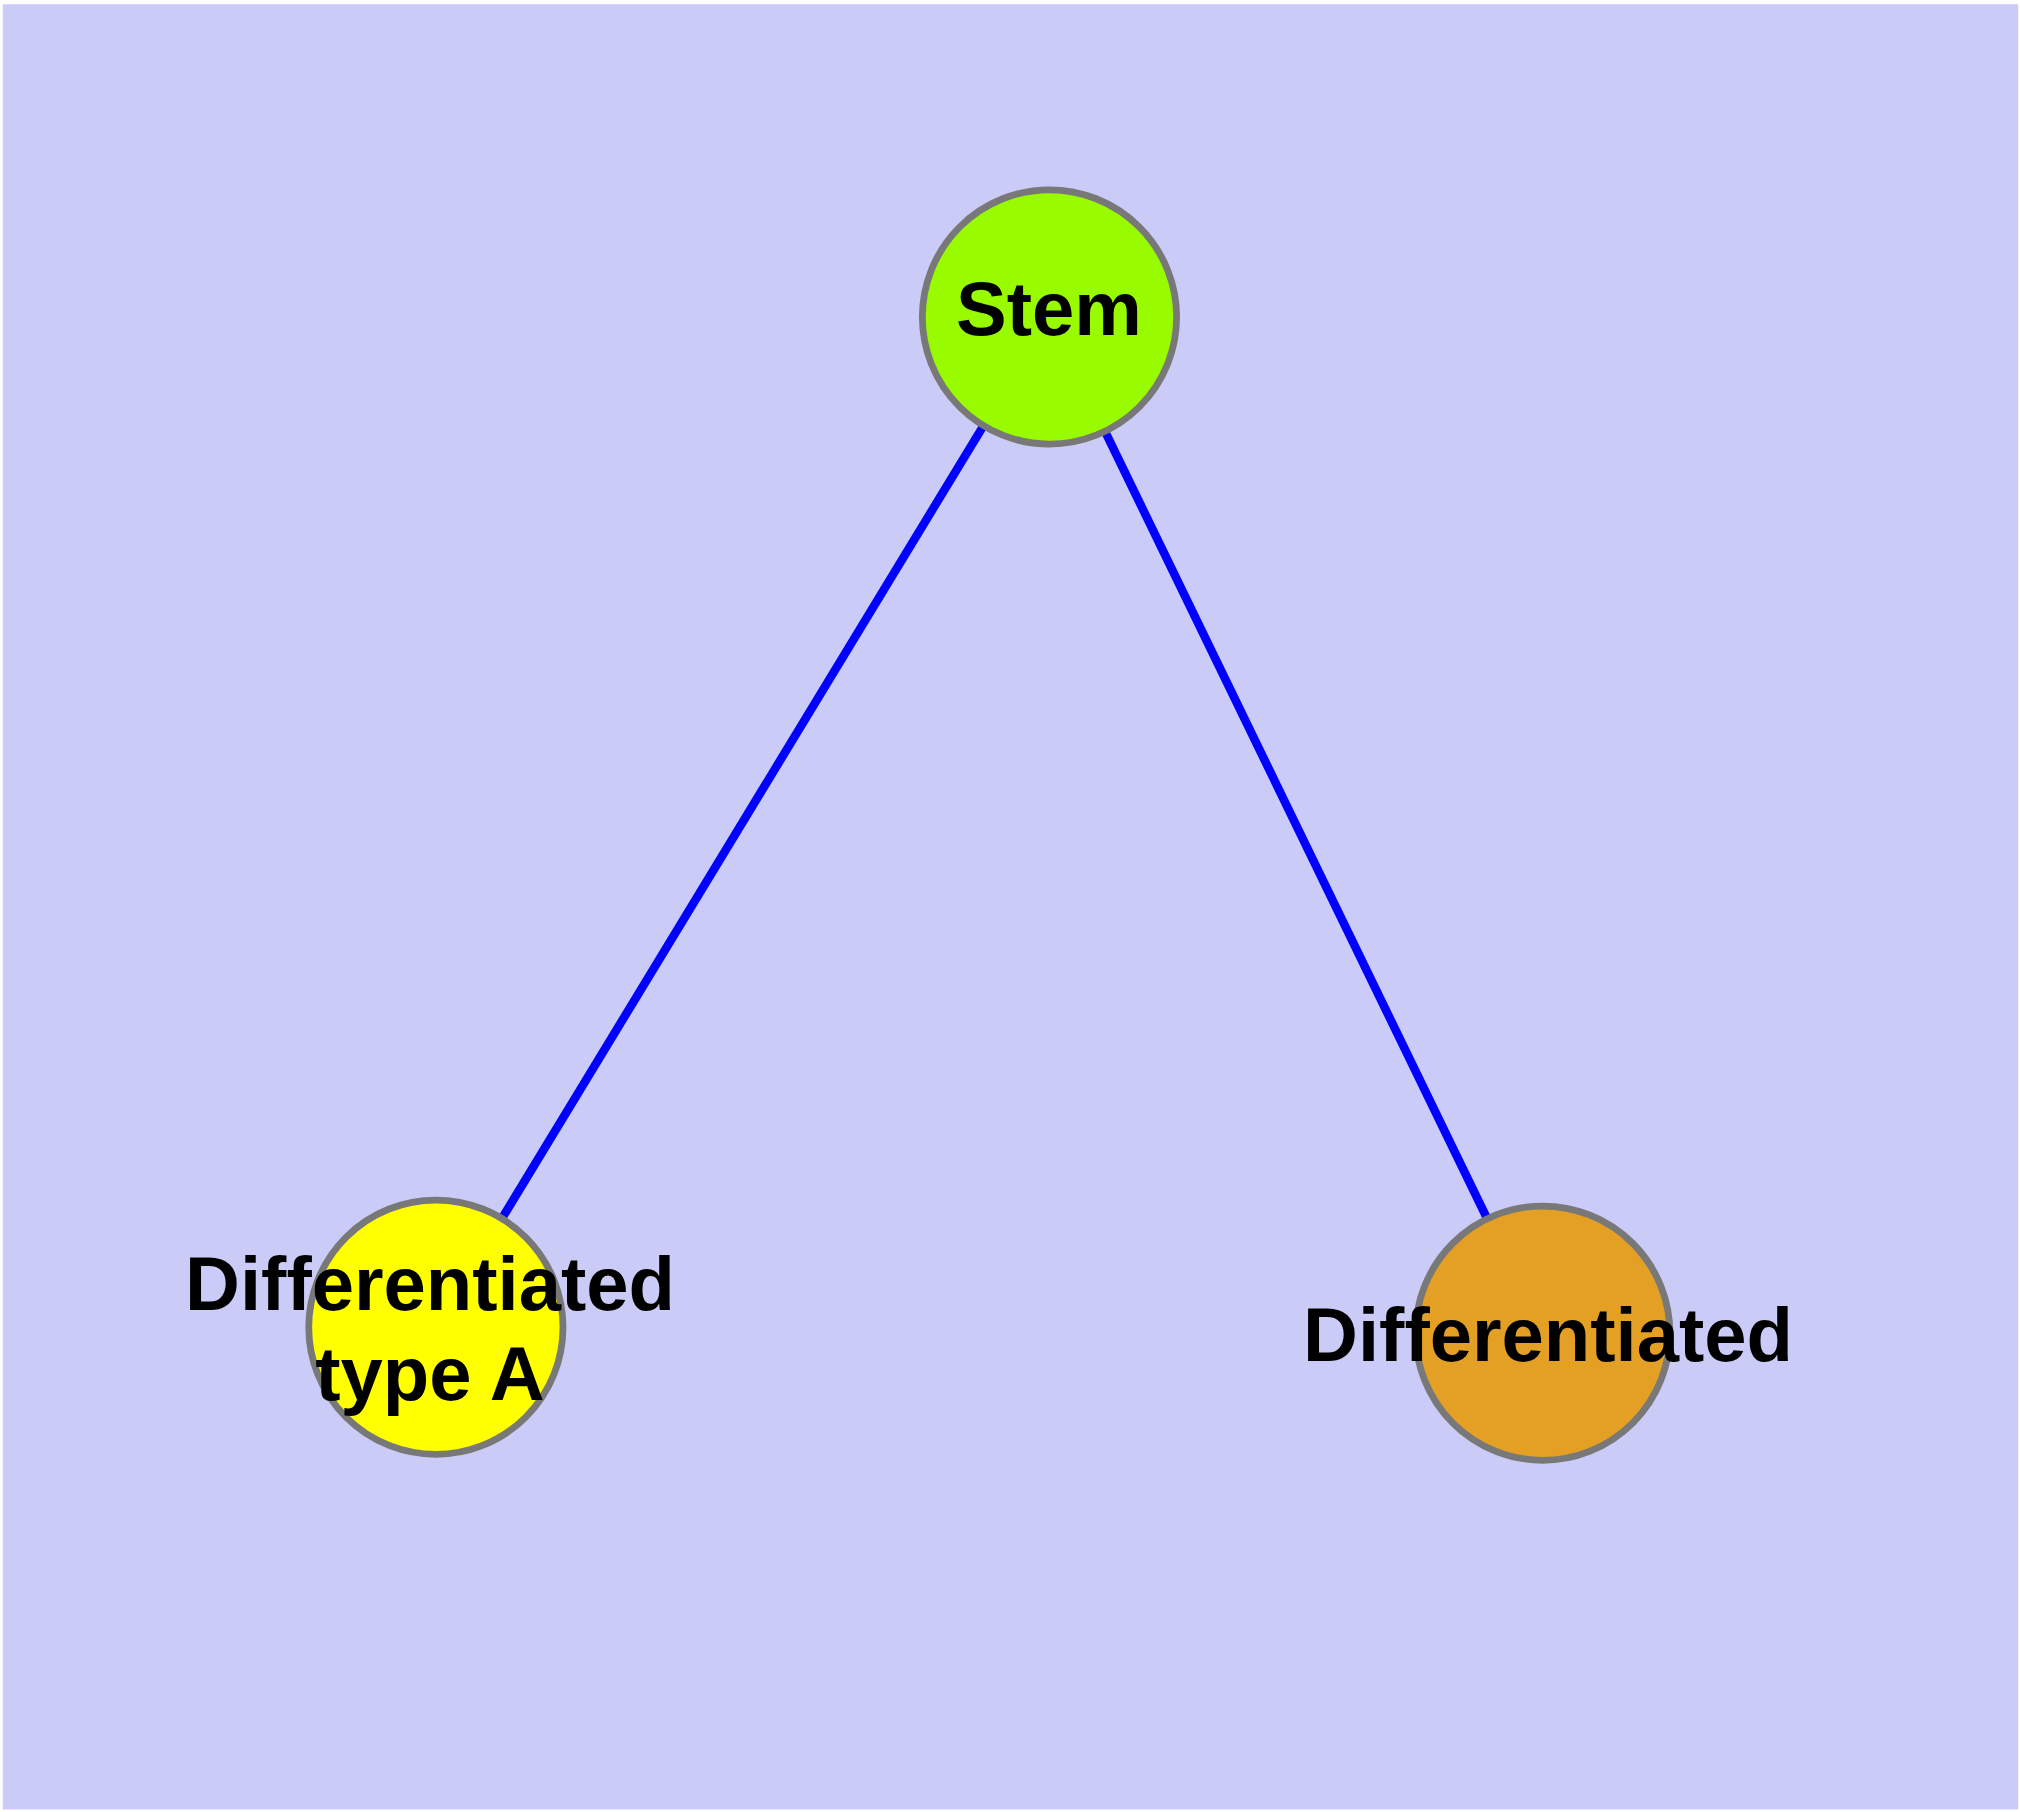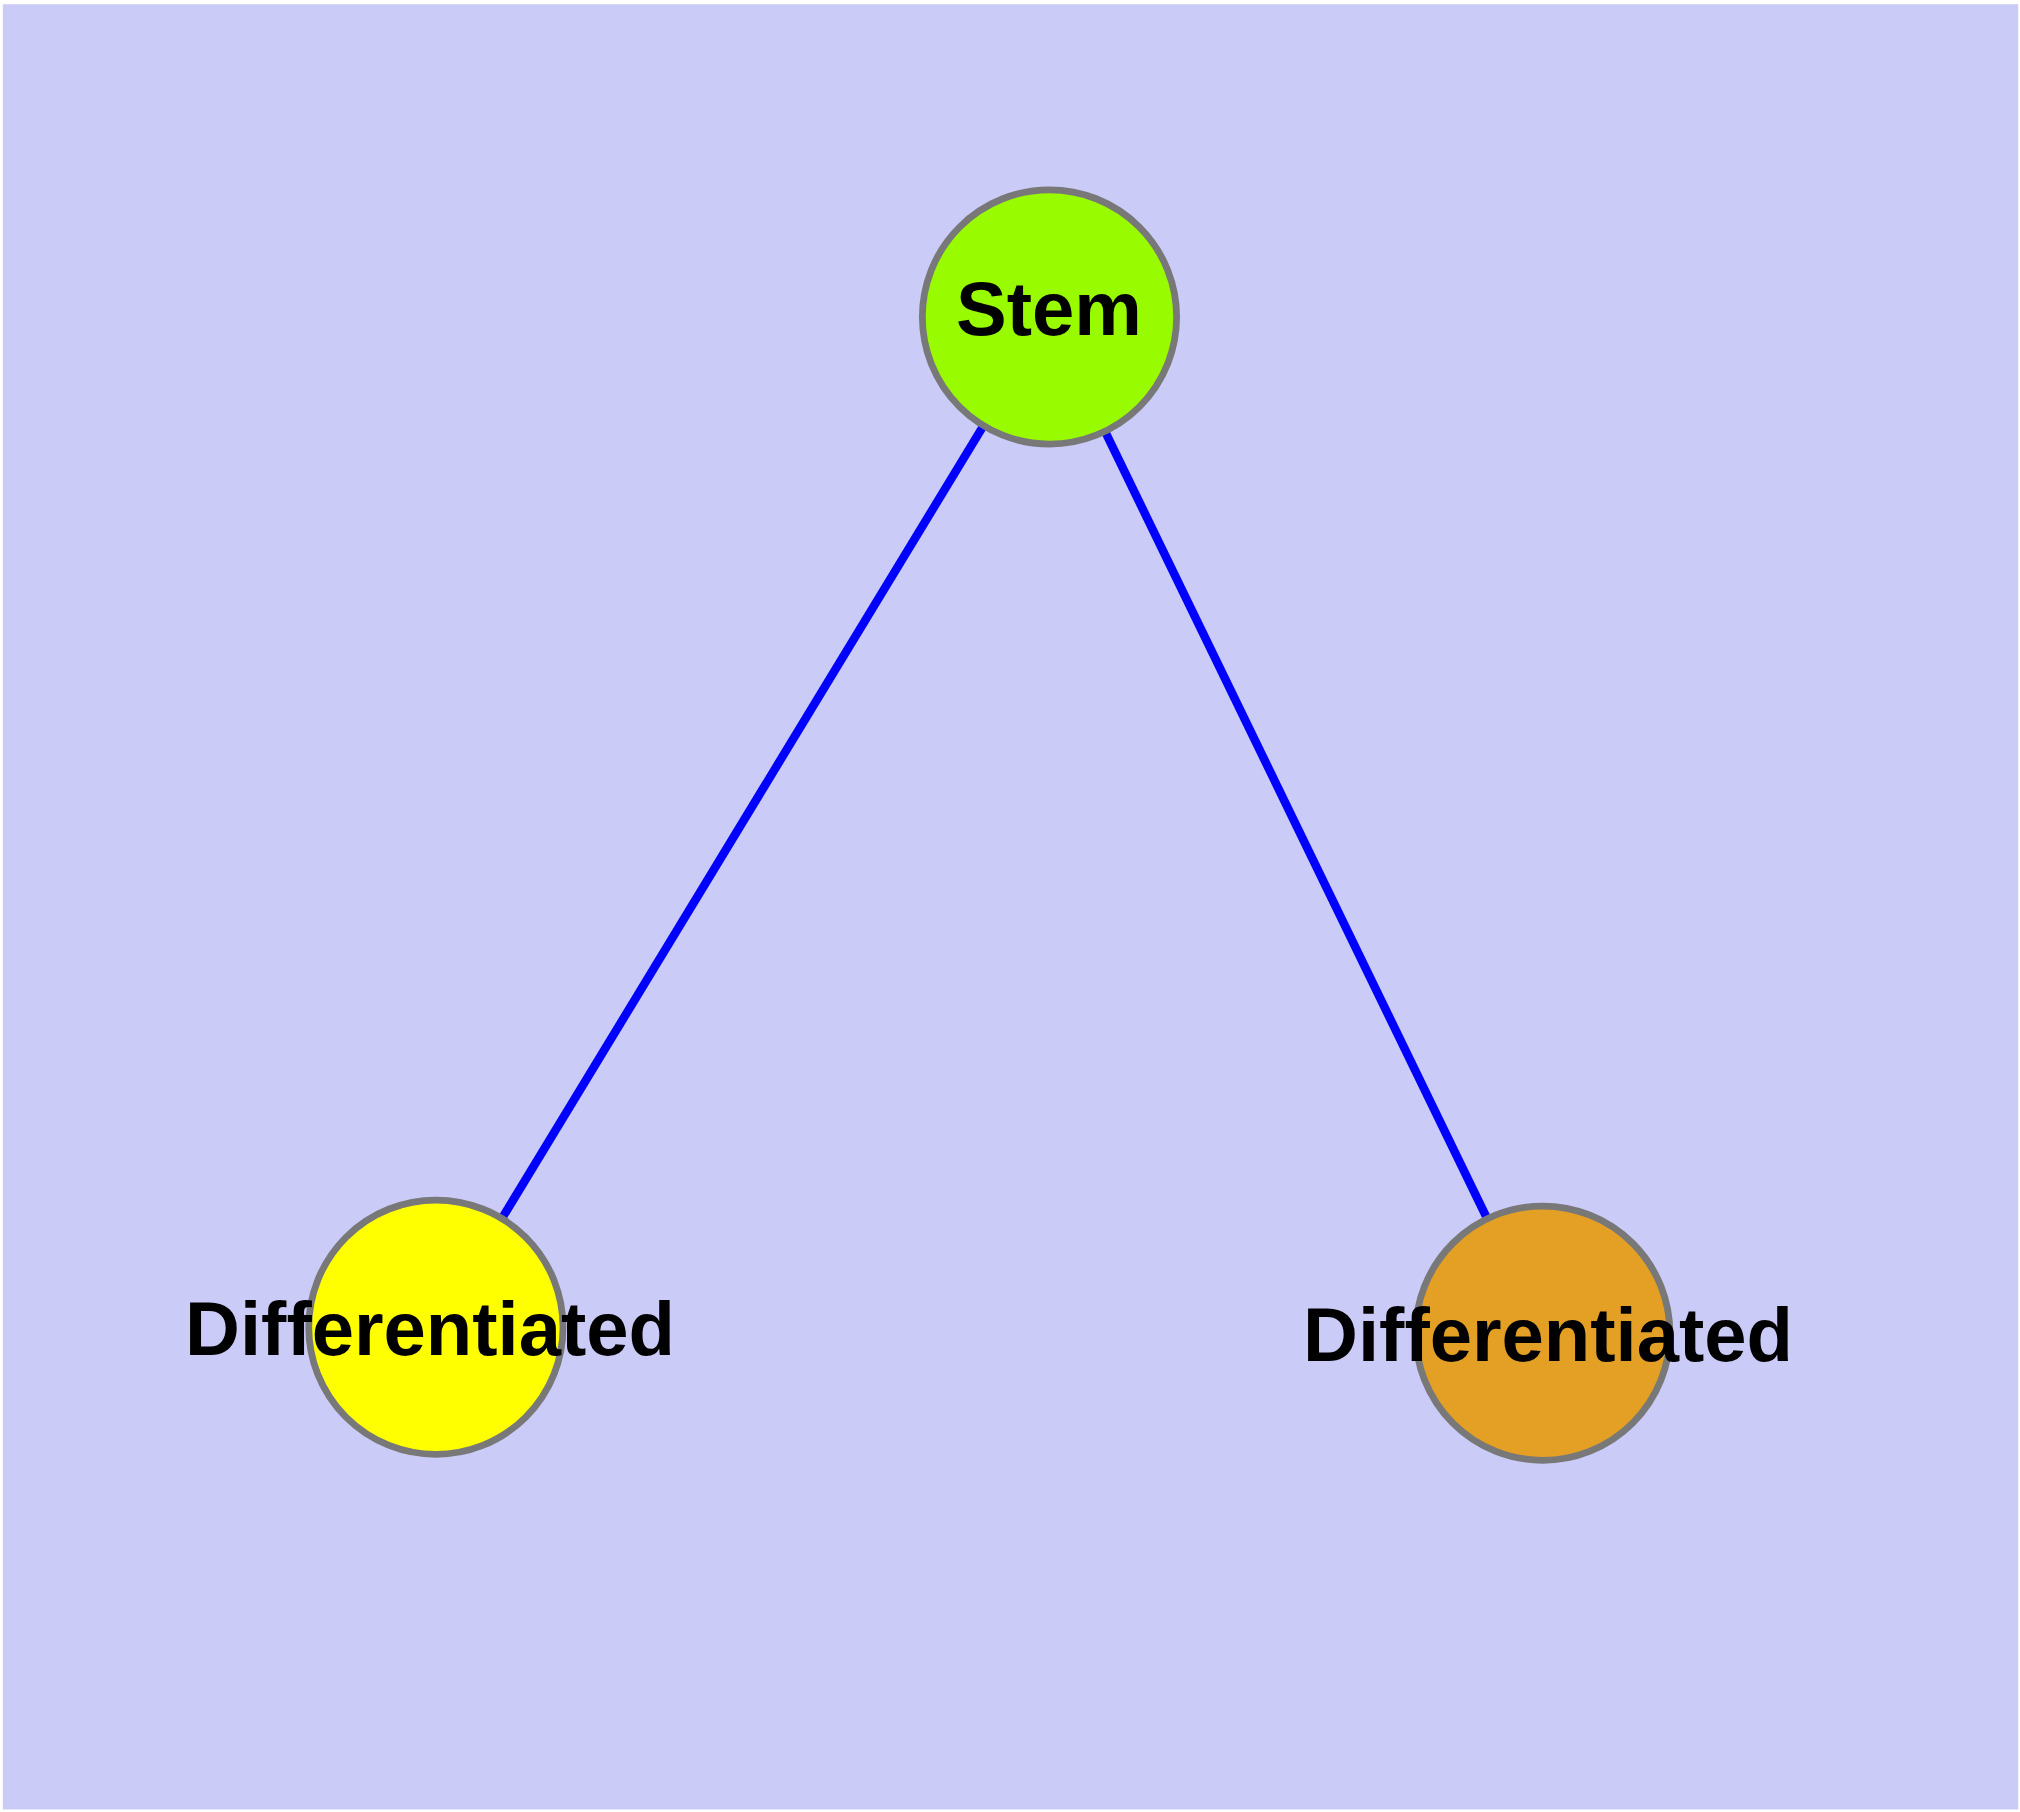--- a/index.html
+++ b/index.html
@@ -56,20 +56,21 @@
     <circle class="node-circle" cx="514" cy="1566" r="150" fill="#FFFF00" stroke="#787878"></circle>
     <circle class="node-circle" cx="1820" cy="1573" r="150" fill="#E3A024" stroke="#787878"></circle>
   </svg>
 
   <div class="node-label" style="left:1049px; top:309px;">
     <div>Stem</div>
   </div>
 
   <div class="node-label" style="left:430px; top:1329px;">
     <div>Differentiated</div>
+    <div>type A</div>
   </div>
 
   <div class="node-label" style="left:1548px; top:1335px;">
     <div>Differentiated</div>
   </div>
 
 </div>
 
 
 </body></html>

